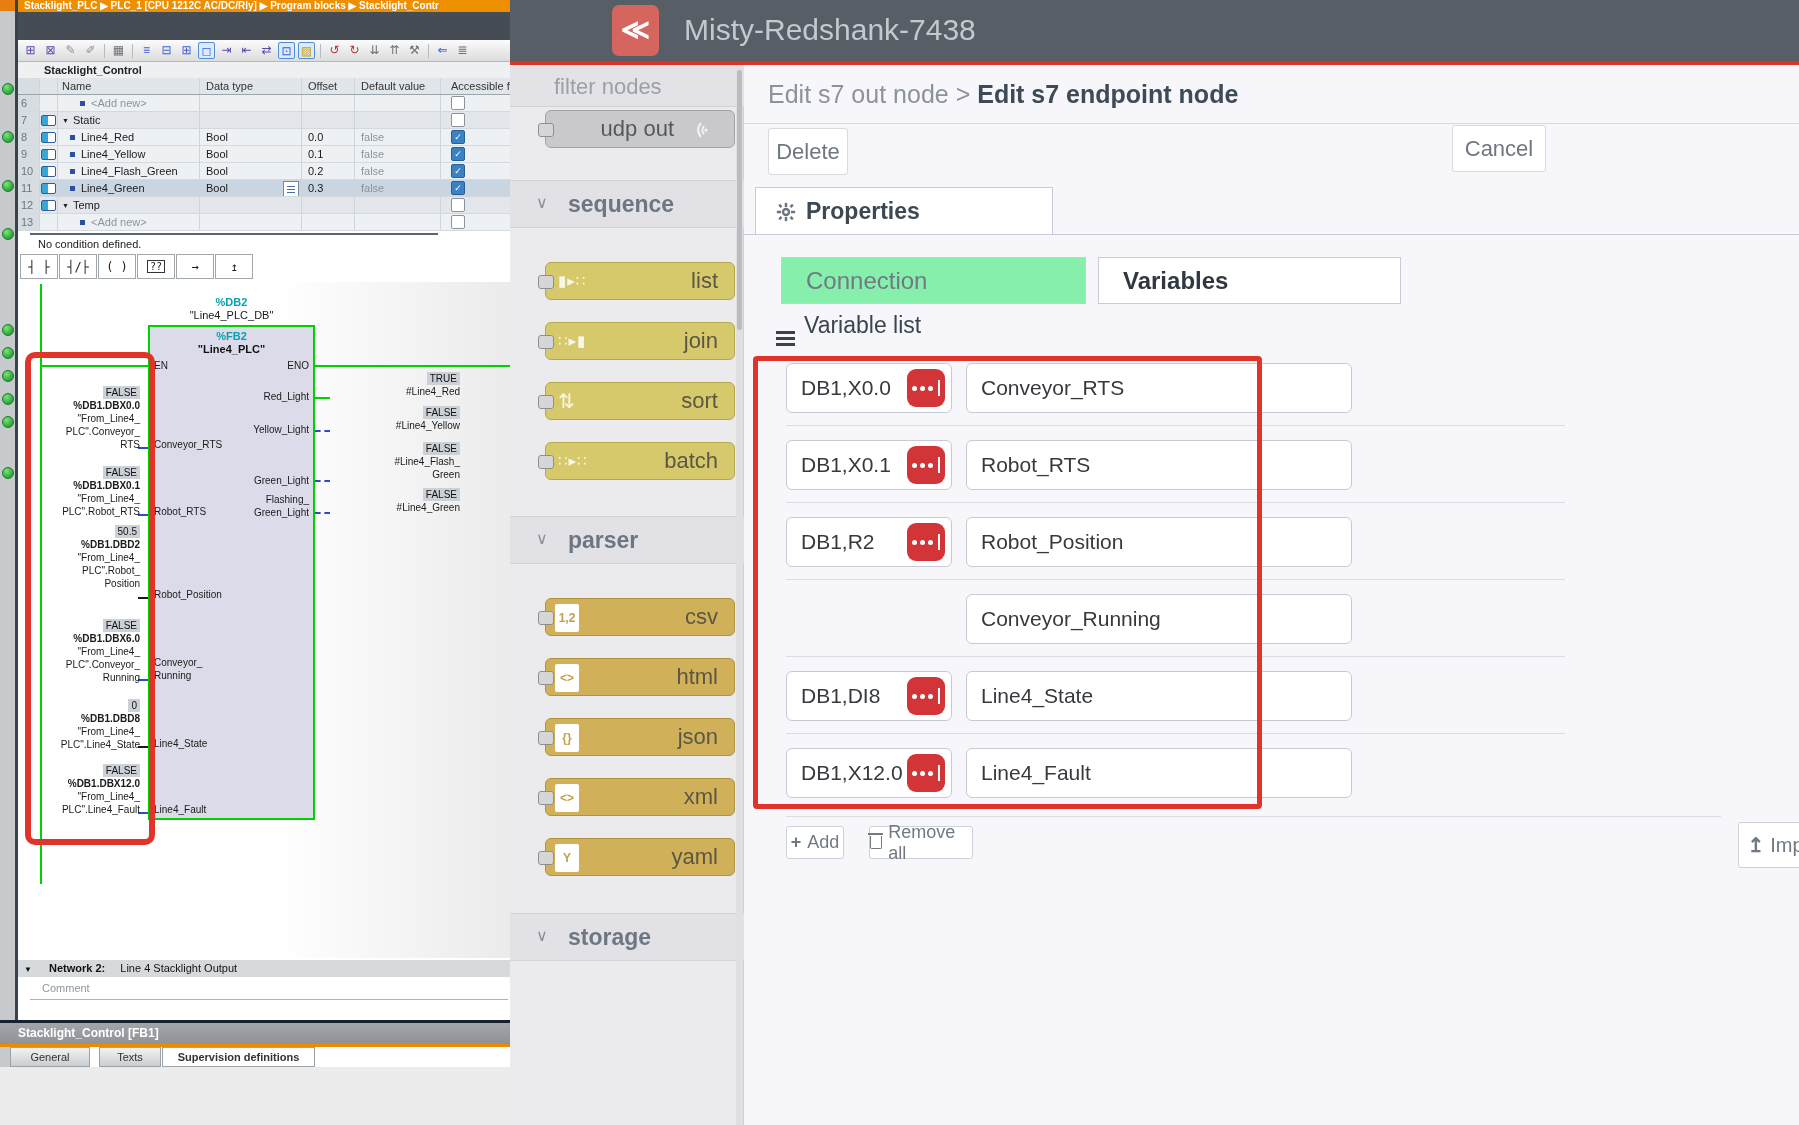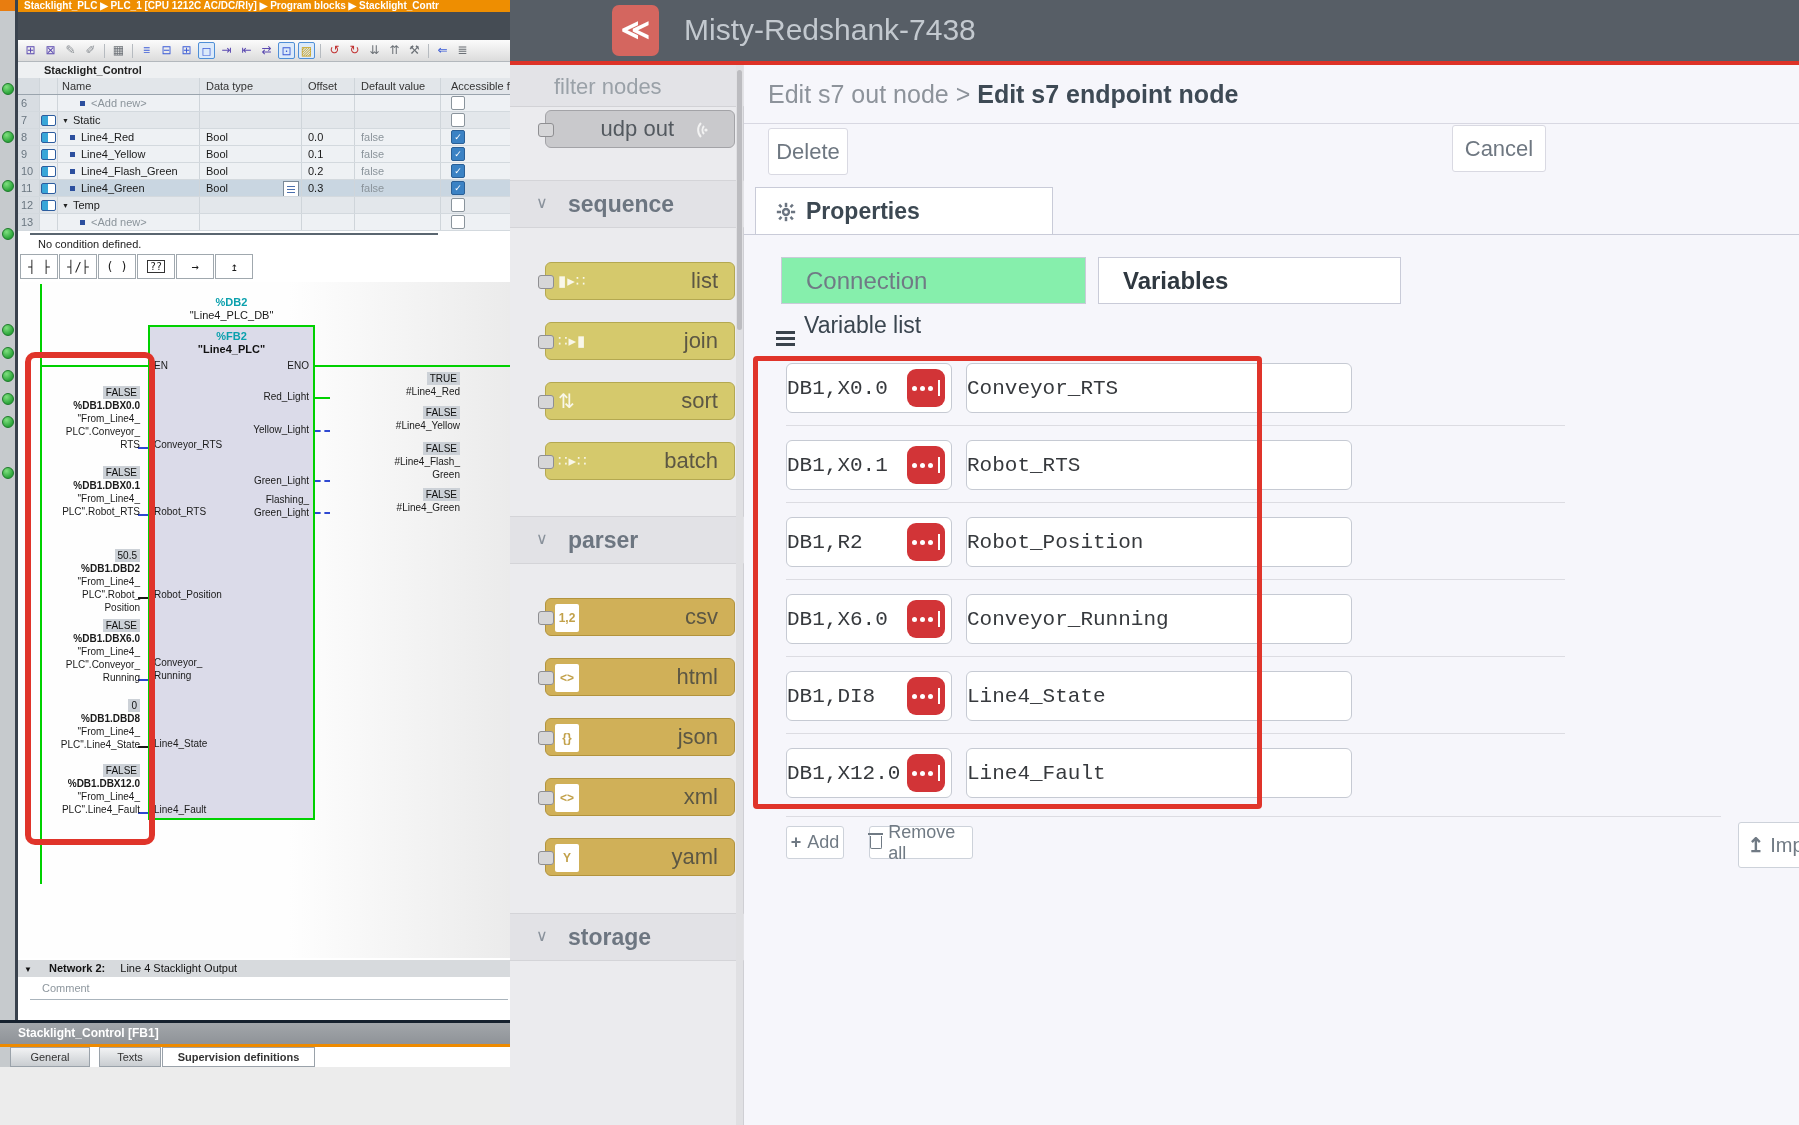--- a/index.html
+++ b/index.html
@@ -120,21 +120,21 @@
   .proptab .plabel{font-size:23px;font-weight:bold;color:#3c4852;}
   .propline{position:absolute;left:744px;top:234px;width:1055px;height:1px;background:#c9cbd8;}
   .segbtn{position:absolute;top:257px;height:47px;border:1px solid #c9cbd8;box-sizing:border-box;font-size:24px;
           display:flex;align-items:center;padding-left:24px;}
   .seg-conn{left:781px;width:305px;background:#86efac;color:#707a85;}
   .seg-vars{left:1098px;width:303px;background:#fff;color:#2f3840;font-weight:bold;}
   .vlicon{position:absolute;left:776px;top:331px;width:19px;height:15px;
           background:repeating-linear-gradient(#3a434c 0 3px,transparent 3px 6px);}
   .vllabel{position:absolute;left:804px;top:312px;font-size:23px;color:#3a454f;}
   .vinput{position:absolute;background:#fff;border:1px solid #c6cad3;border-radius:6px;box-sizing:border-box;
-          font-size:21px;color:#36393d;display:flex;align-items:center;font-family:Liberation Mono, monospace;}
+          font-size:21px;color:#36393d;display:flex;align-items:center;padding-left:14px;}
   .redbtn{position:absolute;right:6px;top:5px;width:38px;height:38px;background:#d23437;border-radius:9px;
           display:flex;align-items:center;justify-content:center;gap:3px;}
   .redbtn i{width:5px;height:5px;background:#fff;border-radius:50%;}
   .redbtn b{width:2px;height:16px;background:#fff;margin-left:2px;}
   .vdiv{position:absolute;left:786px;width:779px;height:1px;background:#dcdce2;}
   .redbox{position:absolute;left:753px;top:356px;width:509px;height:453px;border:5px solid #e0342a;border-radius:4px;box-sizing:border-box;}
   .smallbtn{position:absolute;top:826px;height:33px;background:#fff;border:1px solid #cdd2da;border-radius:3px;
             font-size:18px;color:#707a84;display:flex;align-items:center;justify-content:center;gap:6px;box-sizing:border-box;}
   .trash{display:inline-block;width:11px;height:12px;border:1px solid #707a84;border-top:none;border-radius:0 0 2px 2px;position:relative;}
   .trash::before{content:"";position:absolute;left:-3px;top:-3px;width:15px;height:2px;background:#707a84;}
@@ -402,21 +402,21 @@
     <div class="opline">"From_Line4_</div>
     <div class="opline">PLC".Conveyor_</div>
     <div class="opline">RTS</div>
   </div>
   <div class="lblk" style="top:466px">
     <div class="opline"><span class="badge">FALSE</span></div>
     <div class="opline teal">%DB1.DBX0.1</div>
     <div class="opline">"From_Line4_</div>
     <div class="opline">PLC".Robot_RTS</div>
   </div>
-  <div class="lblk" style="top:549px">
+  <div class="lblk" style="top:525px">
     <div class="opline"><span class="badge">50.5</span></div>
     <div class="opline teal">%DB1.DBD2</div>
     <div class="opline">"From_Line4_</div>
     <div class="opline">PLC".Robot_</div>
     <div class="opline">Position</div>
   </div>
   <div class="lblk" style="top:619px">
     <div class="opline"><span class="badge">FALSE</span></div>
     <div class="opline teal">%DB1.DBX6.0</div>
     <div class="opline">"From_Line4_</div>
@@ -628,29 +628,20 @@
         <i></i>
         <i></i>
         <b></b>
       </span>
   </div>
   <div class="vinput" style="left:966px;top:517px;width:386px;height:50px">
       <span>Robot_Position</span>
     </div>
   <div class="vdiv" style="top:579px"></div>
 
-  <div class="vinput" style="left:786px;top:594px;width:166px;height:50px">
-    <span>DB1,X6.0</span>
-    <span class="redbtn">
-        <i></i>
-        <i></i>
-        <i></i>
-        <b></b>
-      </span>
-  </div>
   <div class="vinput" style="left:966px;top:594px;width:386px;height:50px">
       <span>Conveyor_Running</span>
     </div>
   <div class="vdiv" style="top:656px"></div>
 
   <div class="vinput" style="left:786px;top:671px;width:166px;height:50px">
     <span>DB1,DI8</span>
     <span class="redbtn">
         <i></i>
         <i></i>

